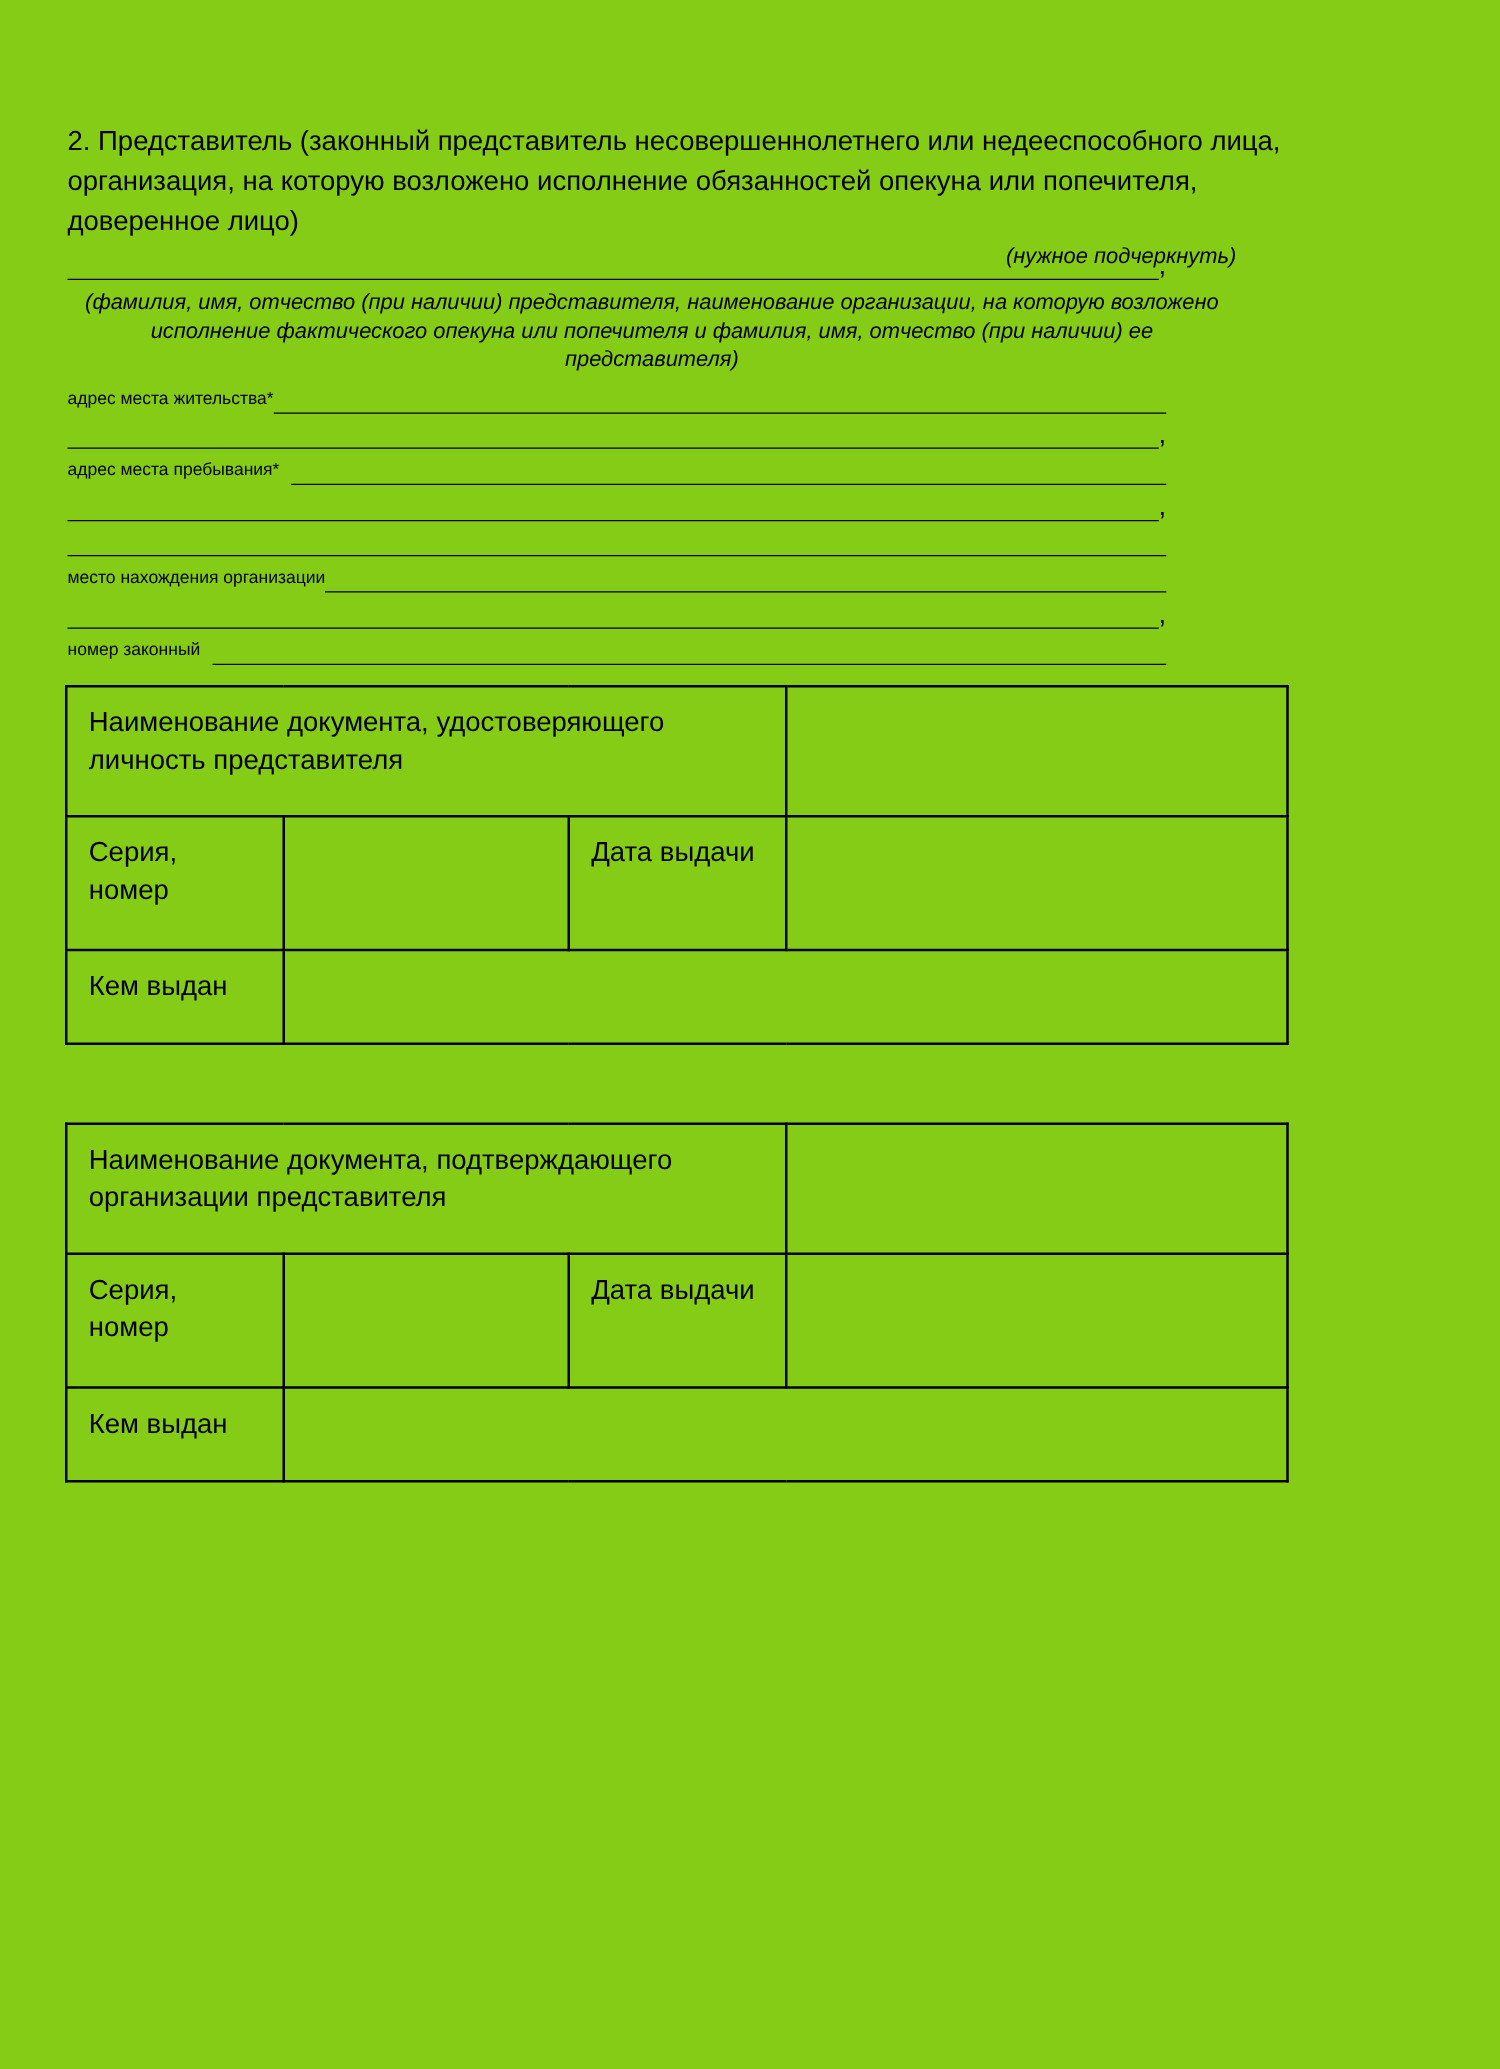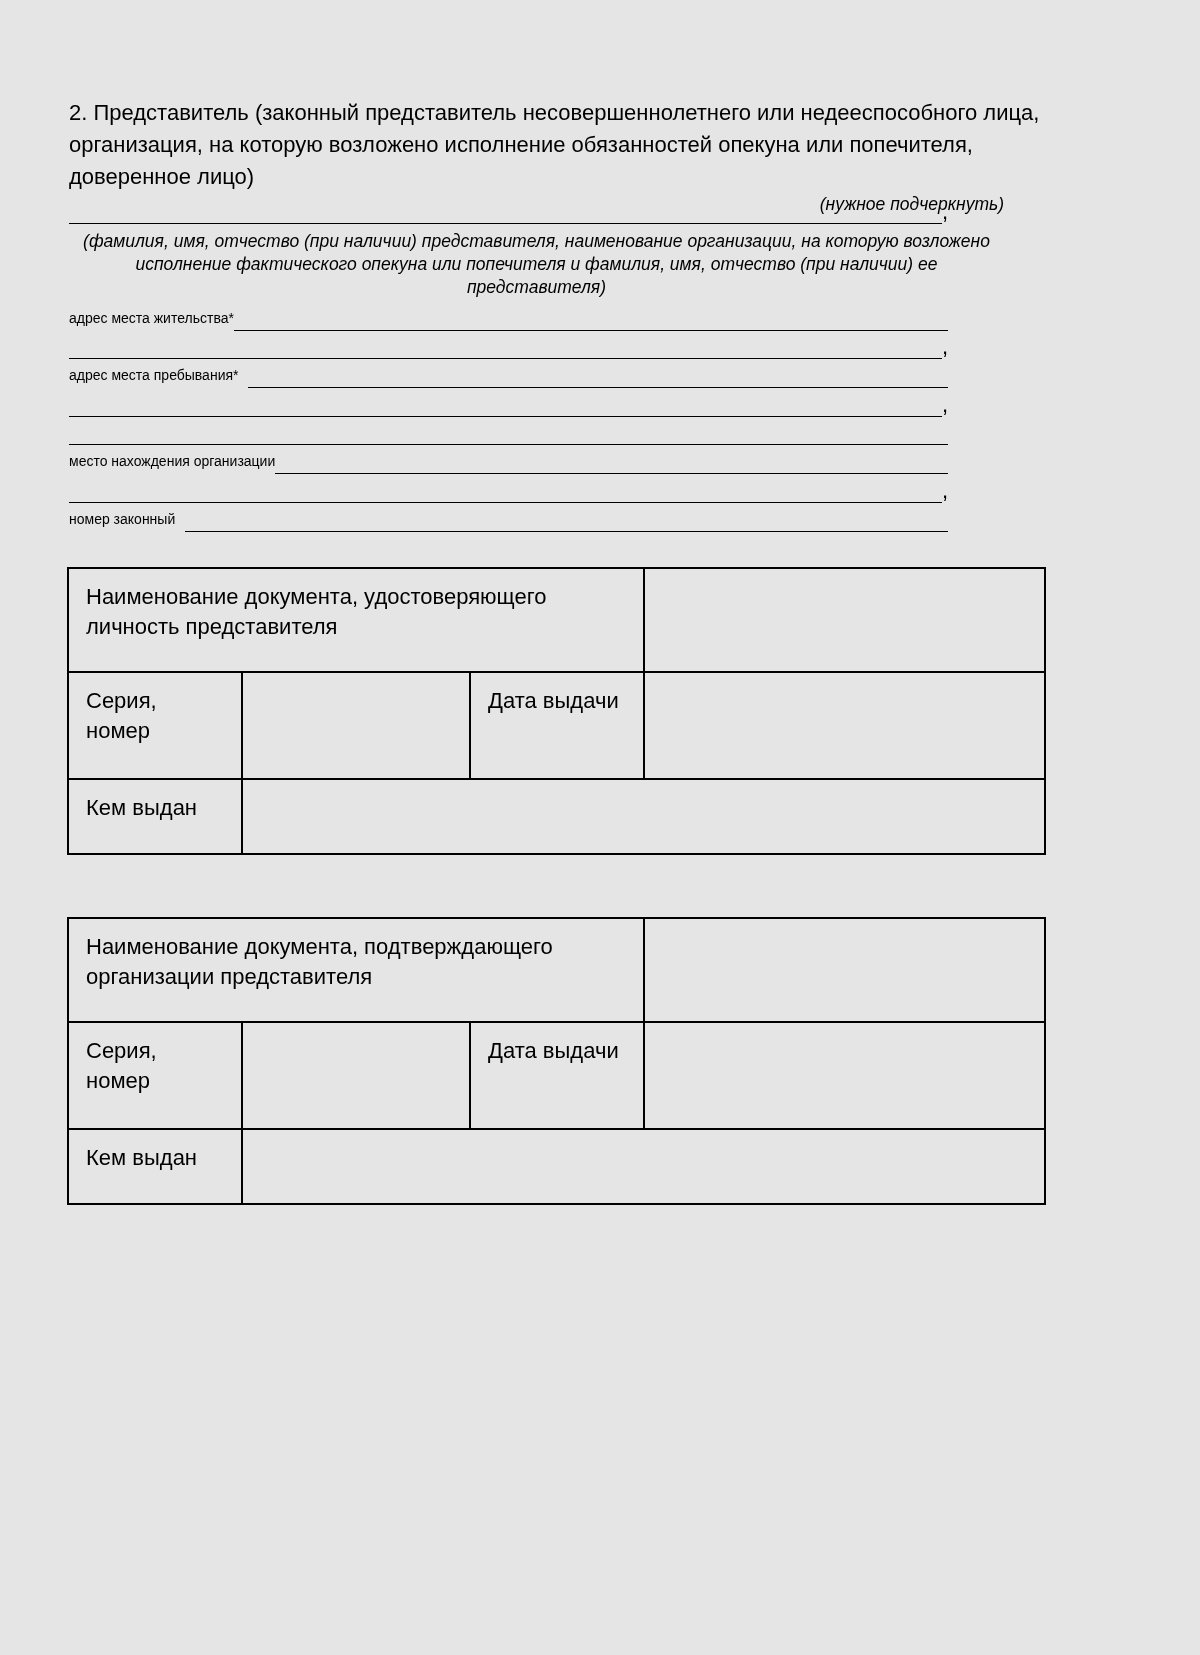--- a/index.html
+++ b/index.html
@@ -1,24 +1,24 @@
 <!DOCTYPE html>
 <html><head>
 <meta charset="utf-8">
 <style>
   html, body { margin: 0; padding: 0; background: #ffffff; }
   .page {
     position: relative;
     width: 1200px;
     height: 1655px;
-    background: #e5e5e5;
+    background: #84cc16;
     color: #000000;
     font-family: "Liberation Sans", sans-serif;
     box-sizing: border-box;
-    padding: 97px 0 0 69px;
+    padding: 97px 0 0 54px;
     overflow: hidden;
   }
   .heading {
     width: 985px;
     margin: 0;
     font-size: 22px;
     line-height: 32px;
   }
   .note {
     width: 935px;
@@ -58,21 +58,21 @@
   .frow .suffix {
     flex: 0 0 auto;
     font-size: 22px;
     line-height: 24px;
   }
   table.doc-table {
     border-collapse: collapse;
     table-layout: fixed;
     width: 977px;
     margin-left: -2px;
-    margin-top: 35px;
+    margin-top: 16px;
   }
   table.doc-table.t2 { margin-top: 62px; }
   .doc-table td {
     border: 2px solid #000000;
     font-size: 22px;
     line-height: 30px;
     vertical-align: top;
     padding: 13px 17px;
     overflow: hidden;
   }

